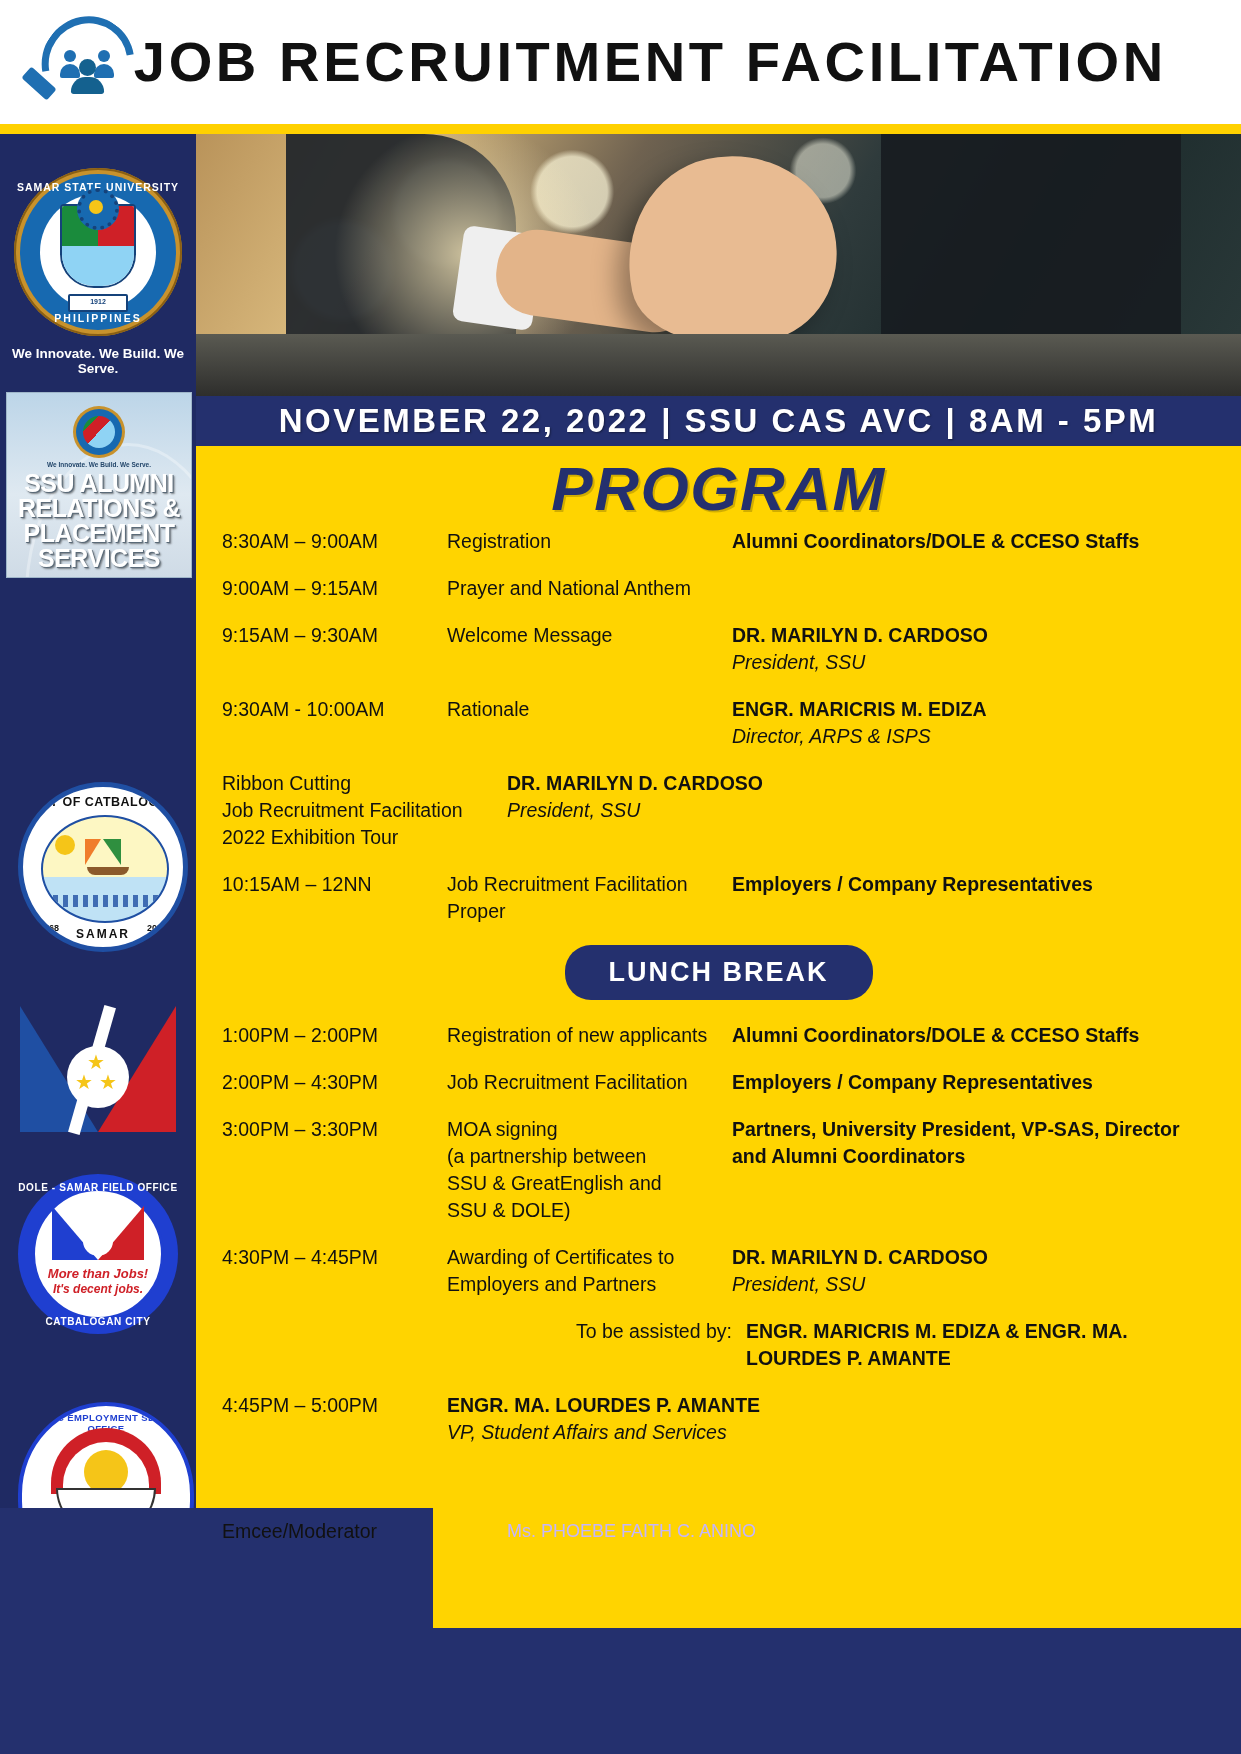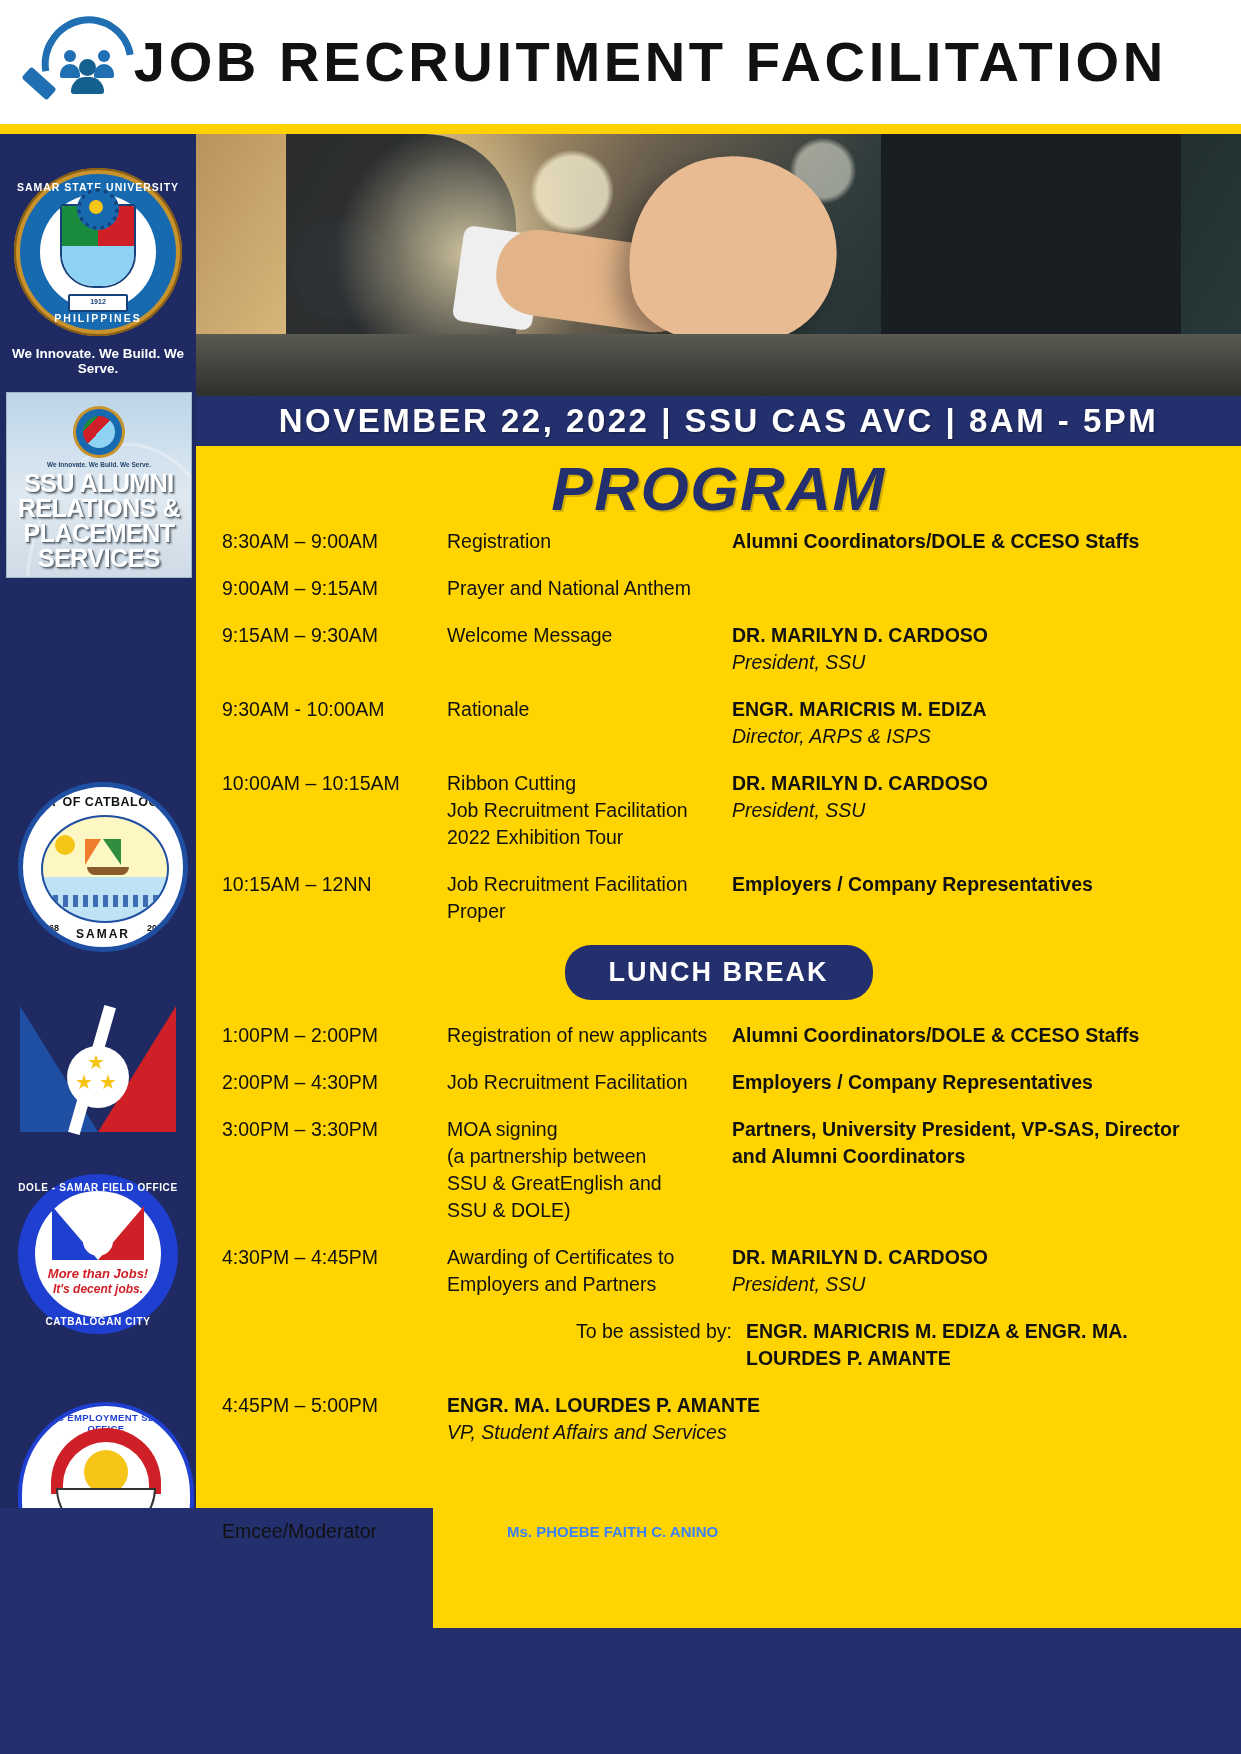--- a/index.html
+++ b/index.html
@@ -232,21 +232,21 @@
   }
   .contact{
     position:absolute;left:0;top:1520px;width:433px;height:46px;
     display:flex;align-items:center;justify-content:space-around;
     color:#ffffff;font-size:13.5px;font-weight:bold;letter-spacing:.3px;
   }
   .emcee-row{
     position:absolute;left:222px;top:1518px;width:1019px;display:flex;
   }
   .emcee-row .col-act{width:285px;flex:0 0 285px;font-size:19.5px;color:#111;}
-  .emcee-row .col-who{flex:1;font-size:15px;color:#3b82f6;font-weight:bold;}
+  .emcee-row .col-who{flex:1;font-size:18px;color:#c4b5fd;font-weight:normal;}
 </style>
 </head>
 <body>
 
 <div class="poster">
 
   <div class="topbar">
     <div class="logo-mark">
       <div class="mag-ring"></div>
       <div class="mag-handle"></div>
@@ -397,21 +397,20 @@
           <div class="col-time">9:30AM - 10:00AM</div>
           <div class="col-act">
             <div>Rationale</div>
           </div>
           <div class="col-who">
             <div>ENGR. MARICRIS M. EDIZA</div>
             <div class="sub">Director, ARPS &amp; ISPS</div>
           </div>
         </div>
         <div class="row">
-          <div class="col-time">10:00AM – 10:15AM</div>
           <div class="col-act">
             <div>Ribbon Cutting</div>
             <div>Job Recruitment Facilitation</div>
             <div>2022 Exhibition Tour</div>
           </div>
           <div class="col-who">
             <div>DR. MARILYN D. CARDOSO</div>
             <div class="sub">President, SSU</div>
           </div>
         </div>

